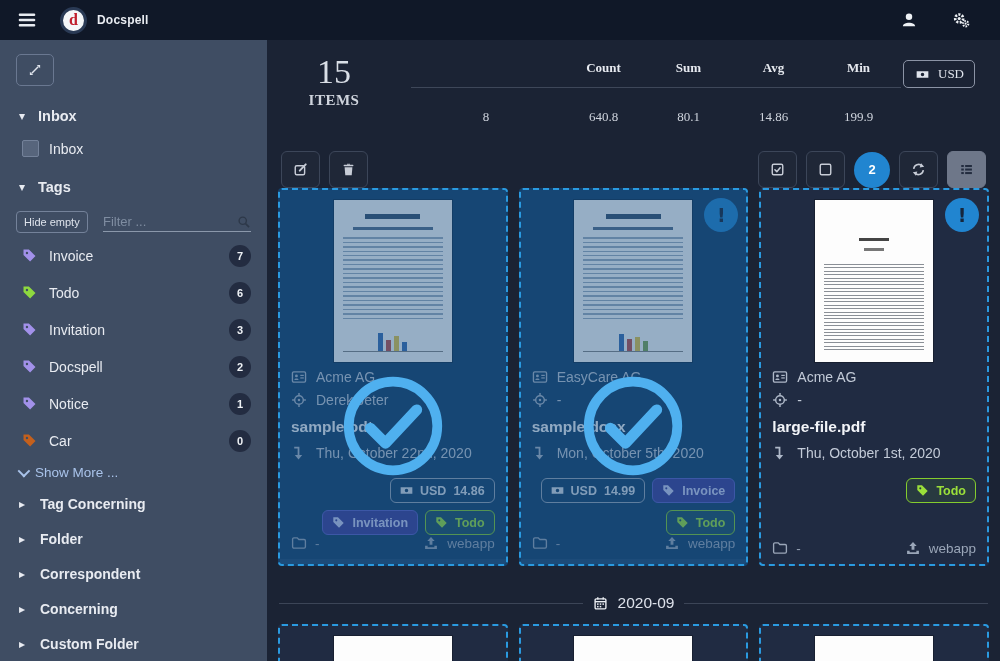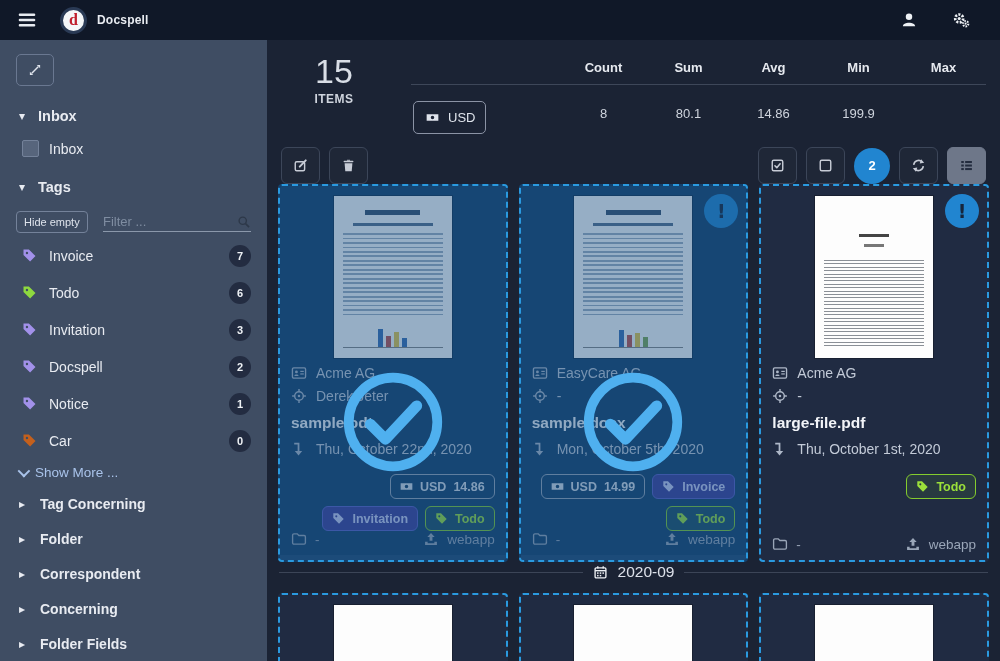--- a/index.html
+++ b/index.html
@@ -45,24 +45,24 @@
               font-size:11px; font-weight:bold; display:flex; align-items:center; justify-content:center; }
   .show-more { display:flex; align-items:center; gap:8px; color:#a9c3ea; font-size:13.5px; margin:6px 0 0 2px; cursor:pointer; }
   .chev { width:9px; height:9px; border-right:2px solid #a9c3ea; border-bottom:2px solid #a9c3ea;
           transform:rotate(45deg) translateY(-2px); display:inline-block; }
   .sections { list-style:none; margin-top:6px; }
   .sections li { display:flex; align-items:center; gap:12px; font-weight:bold; font-size:14px; padding:9.5px 0; cursor:pointer; }
 
   
   .main { flex:1; min-width:0; padding:8px 10px 0 10px; display:flex; flex-direction:column; overflow:hidden; }
 
-  .stats { display:flex; align-items:flex-start; padding:4px 4px 0 14px; }
+  .stats { display:flex; align-items:flex-start; padding:4px 4px 0 14px;font-family:Liberation Serif, serif; }
   .items-block { width:86px; text-align:center; color:#cfd4dd; margin-top:2px; }
   .items-num { font-size:34px; font-weight:300; line-height:1.05; color:#d9dee6; }
-  .items-lbl { font-size:12px; font-weight:bold; letter-spacing:.5px; margin-top:2px; }
+  .items-lbl { font-size:15px; font-weight:bold; letter-spacing:.5px; margin-top:2px; }
   .stat-table { flex:1; margin-left:34px; display:grid; grid-template-columns:150px repeat(5,1fr); row-gap:8px; }
   .stat-table .h { font-weight:bold; font-size:13px; text-align:center; padding:8px 4px 9px 4px; border-bottom:1px solid #3e4759; color:#e6e9ef; }
   .stat-table .h.first { border-bottom:1px solid #3e4759; }
   .stat-table .v { font-size:13px; text-align:center; color:#cfd4dd; padding:13px 4px; }
   .cur-badge { justify-self:start; margin:8px 0 0 2px; display:flex; align-items:center; gap:7px; border:1px solid #8b93a5;
                border-radius:5px; padding:5px 10px; font-size:13px; color:#dfe4ec; cursor:pointer; }
   .cur-badge .ic { width:17px; height:13px; color:#dfe4ec; }
 
   .toolbar { display:flex; align-items:center; margin:13px 4px 0 4px; }
   .ibtn { width:39px; height:37px; border:1px solid #3c4659; border-radius:6px; background:rgba(255,255,255,0.02);
@@ -349,47 +349,47 @@
         <li>
             <span class="caret">▸</span>
             <span>Correspondent</span>
           </li>
         <li>
             <span class="caret">▸</span>
             <span>Concerning</span>
           </li>
         <li>
             <span class="caret">▸</span>
-            <span>Folder Fields</span>
+            <span>Custom Folder</span>
           </li>
 
       </ul>
     </div>
 
     <div class="main">
 
       <div class="stats">
         <div class="items-block">
           <div class="items-num">15</div>
           <div class="items-lbl">ITEMS</div>
         </div>
         <div class="stat-table">
           <div class="h first"></div>
           <div class="h">Count</div>
           <div class="h">Sum</div>
           <div class="h">Avg</div>
           <div class="h">Min</div>
-          <div class="h">Max</div>
           <div class="cur-badge">
             <svg class="ic">
                 <use href="#i-money"></use>
               </svg>
             <span>USD</span>
           </div>
           <div class="v">8</div>
+          <div class="v">640.8</div>
           <div class="v">80.1</div>
           <div class="v">14.86</div>
           <div class="v">199.9</div>
         </div>
       </div>
 
       <div class="toolbar">
         <button class="ibtn">
             <svg class="ic">
               <use href="#i-pencil"></use>
@@ -643,21 +643,21 @@
                 <svg class="ic">
                     <use href="#i-upload"></use>
                   </svg>
                 <span>webapp</span>
               </span>
             </div>
           </div>
         </div>
       </div>
 
-      <div class="divider" style="margin-top:1px">
+      <div class="divider" style="margin-top:28px">
         <div class="line"></div>
         <svg class="ic">
             <use href="#i-cal"></use>
           </svg>
         <span>2020-09</span>
         <div class="line"></div>
       </div>
 
       <div class="cards row2">
         <div class="card">

